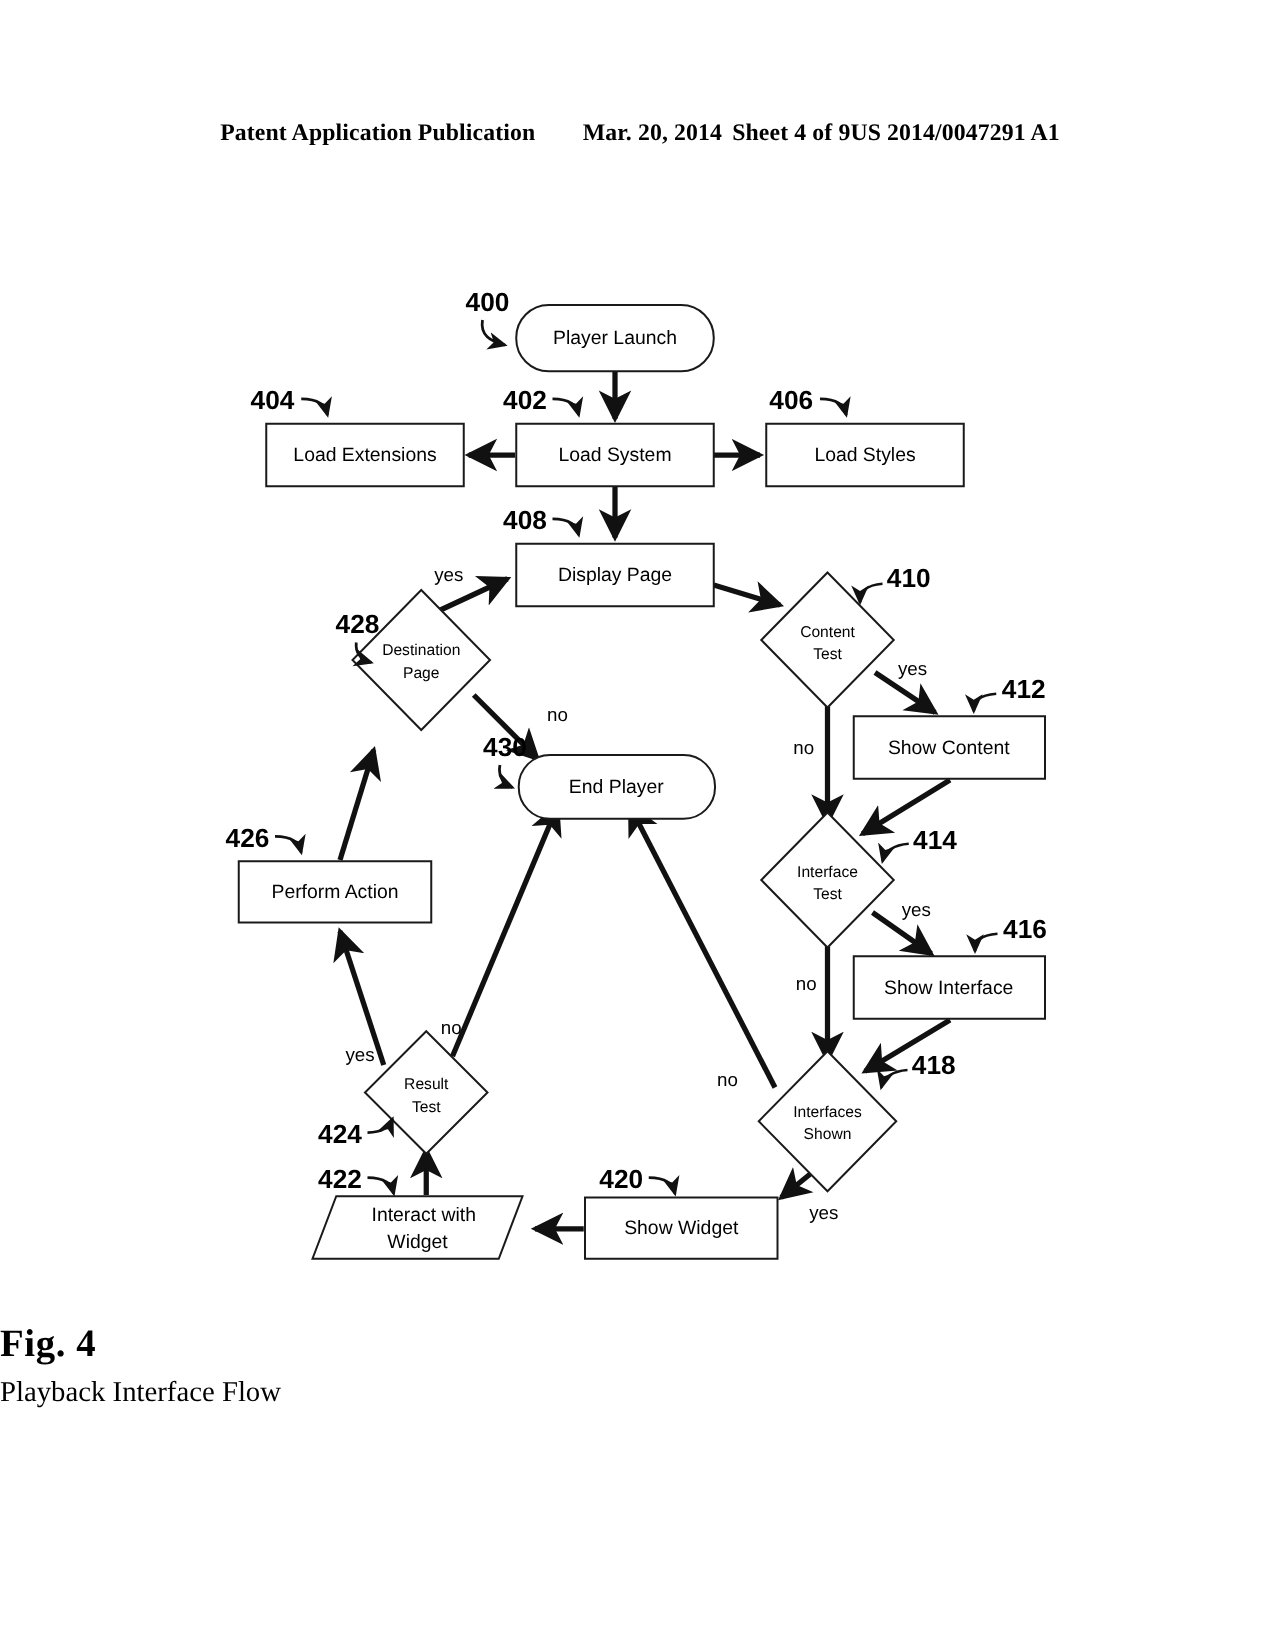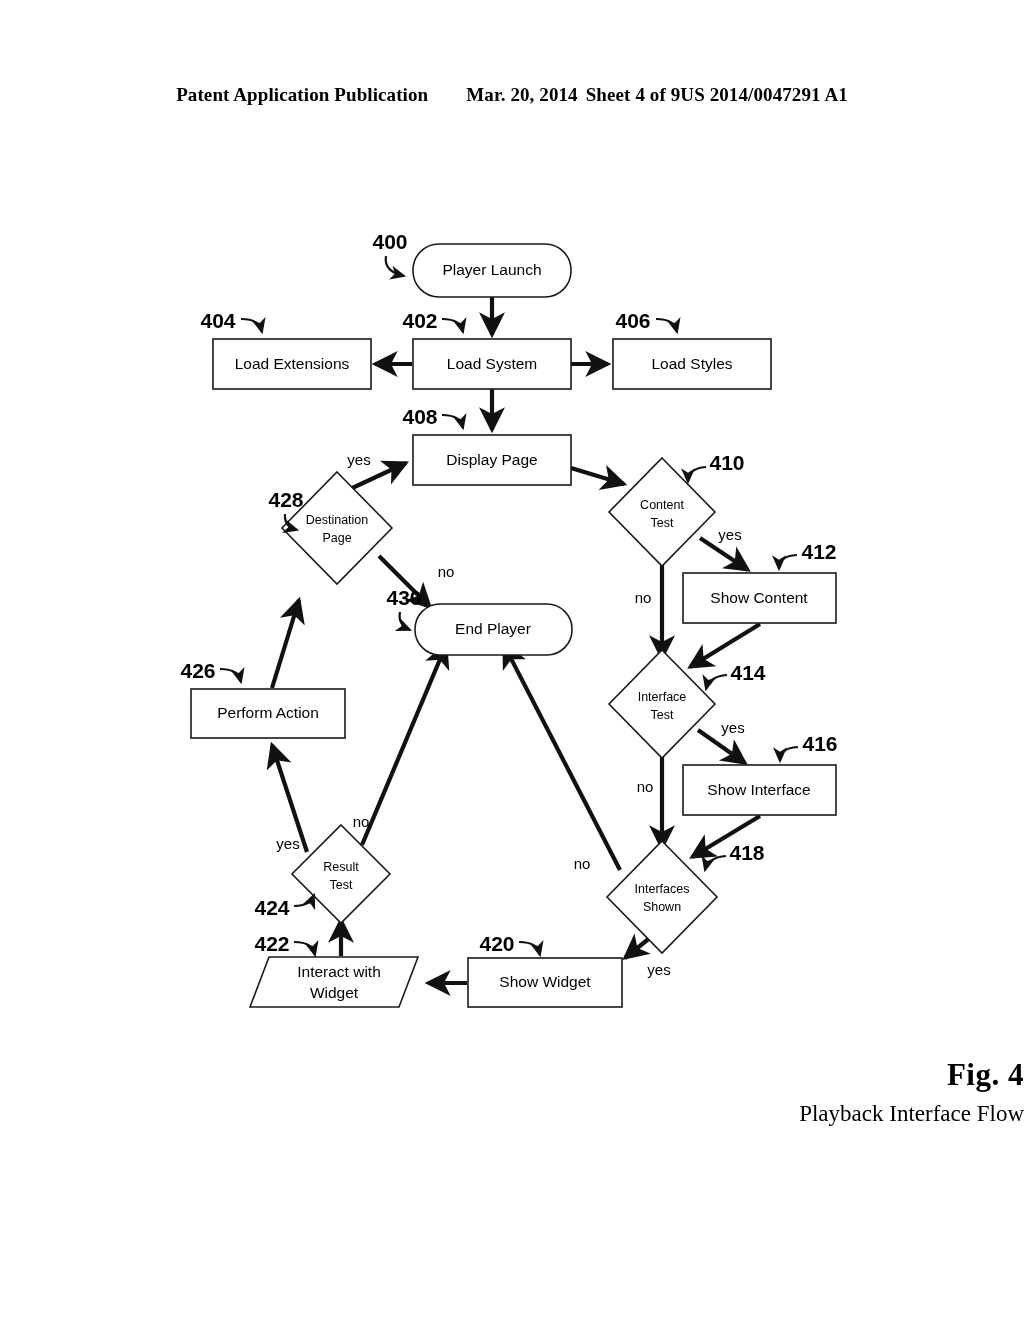--- a/index.html
+++ b/index.html
@@ -25,40 +25,40 @@
     display: flex;
     justify-content: center;
     align-items: baseline;
     font-family: "Liberation Serif", serif;
     font-weight: bold;
     font-size: 19px;
     letter-spacing: 0.1px;
     white-space: nowrap;
   }
   .patent-header .seg-pub { margin-right: 38px; }
-  .patent-header .seg-date { margin-right: 8px; }
+  .patent-header .seg-date { margin-right: 8px; margin-top: 12px; }
   .patent-header .seg-sheet { }
   .patent-header .seg-num { }
 
   
   #figure-svg {
     position: absolute;
     top: 180px;
     left: 0;
     width: 1024px;
     height: 860px;
     display: block;
   }
 
   
   .fig-caption {
     position: absolute;
     left: 0;
     width: 1024px;
-    text-align: right;
+    text-align: left;
     font-family: "Liberation Serif", serif;
   }
   .fig-caption-title {
     top: 1057px;
     font-size: 31px;
     font-weight: bold;
     letter-spacing: 0.5px;
   }
   .fig-caption-sub {
     top: 1101px;

